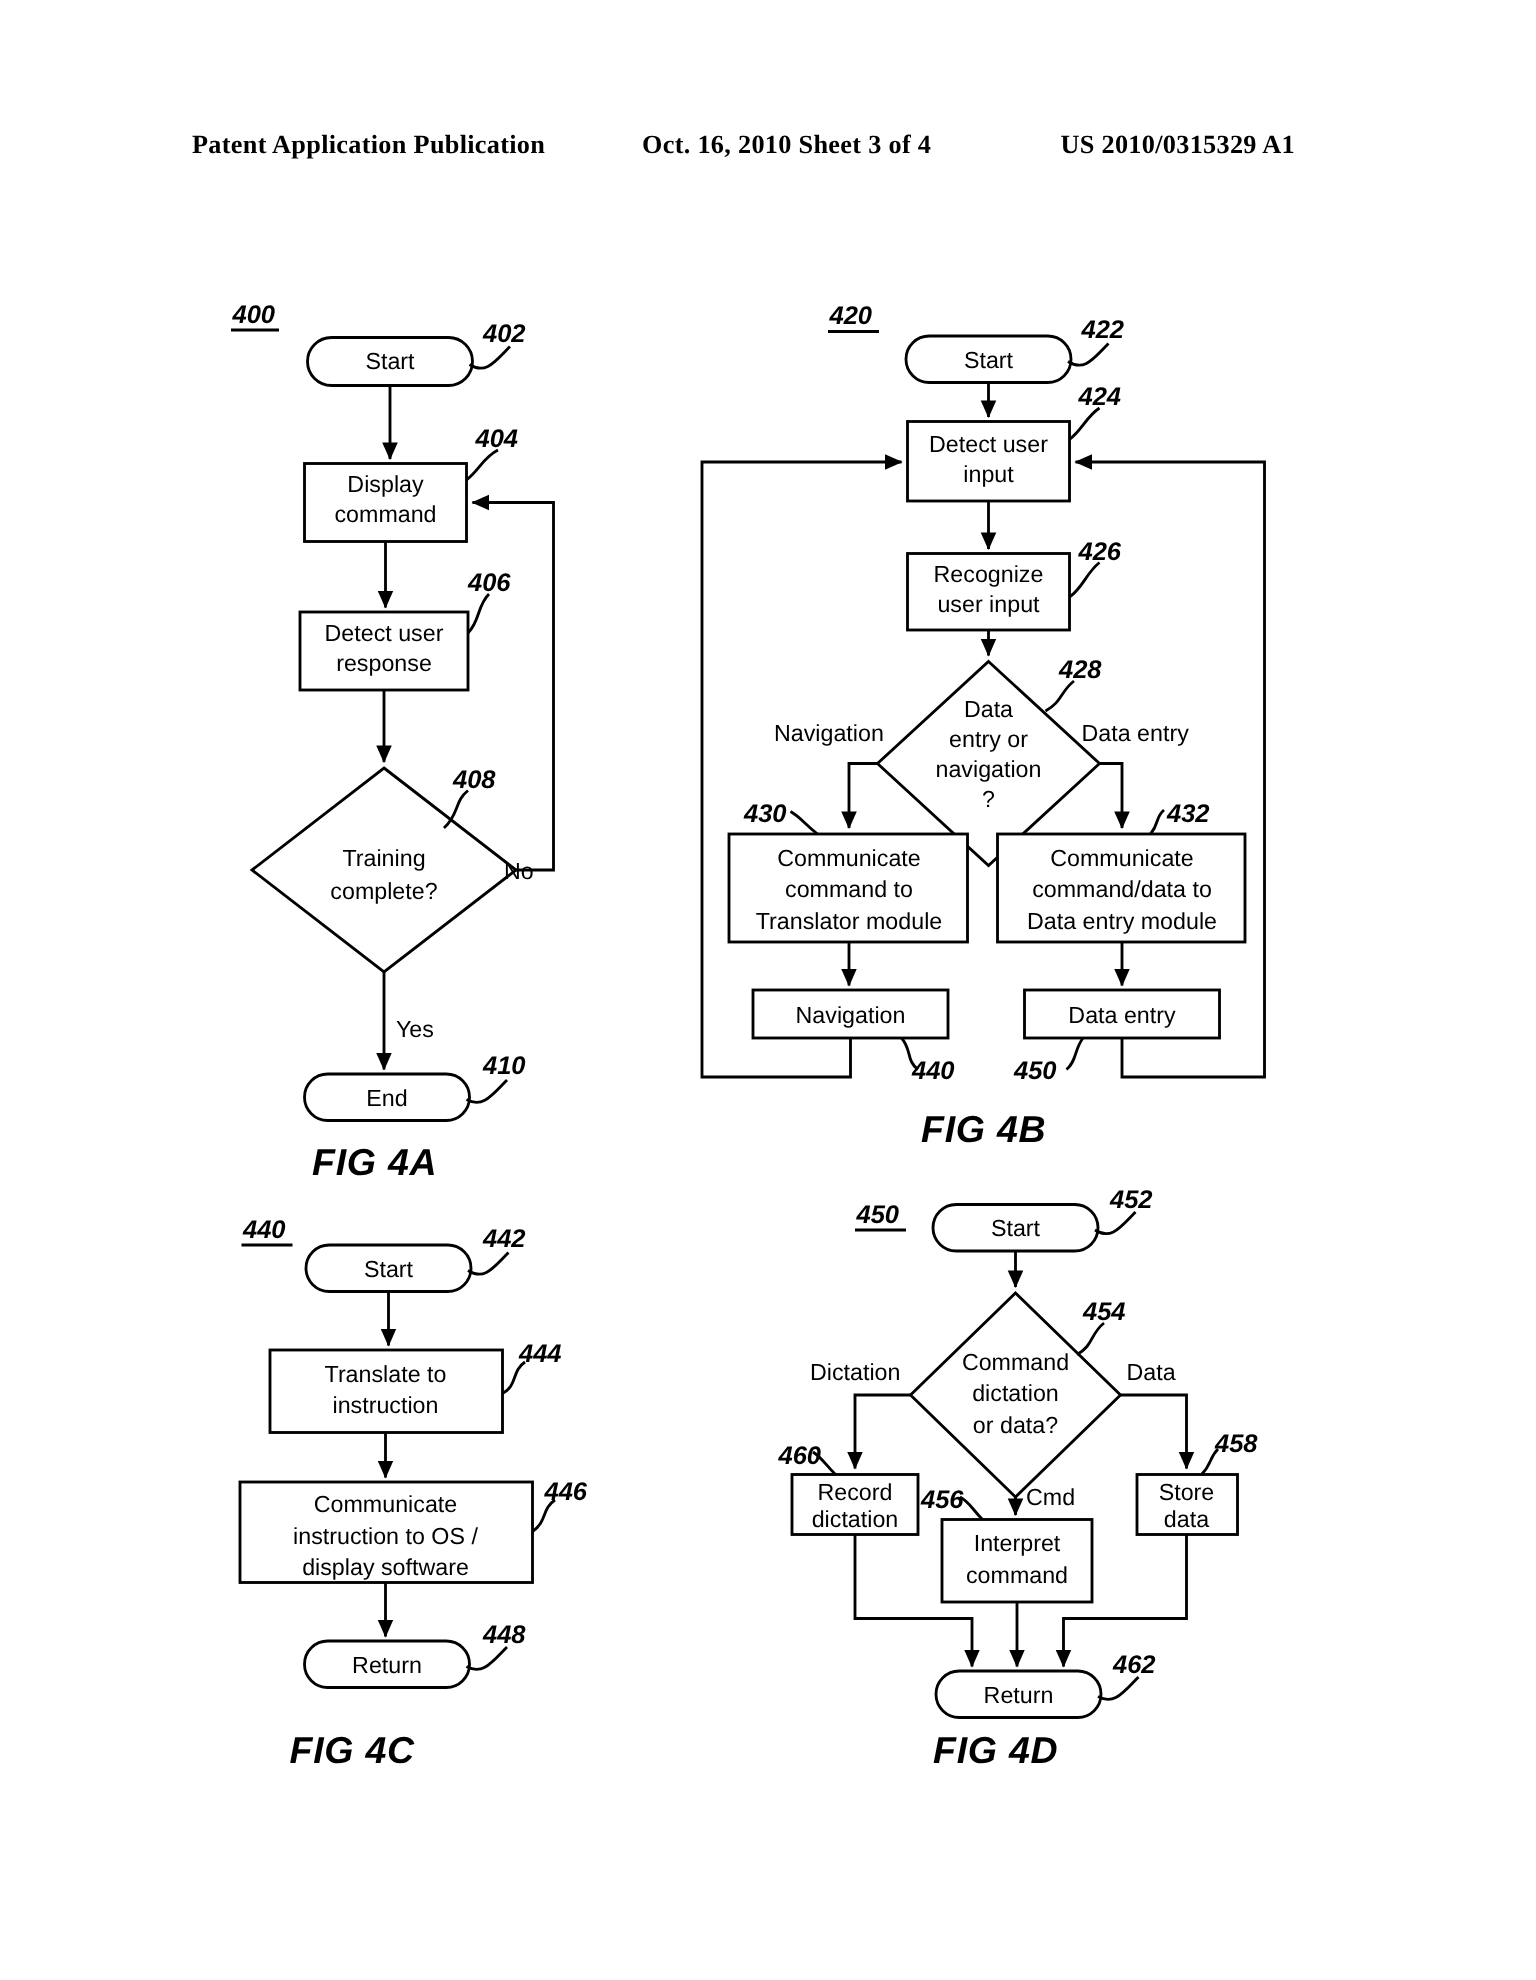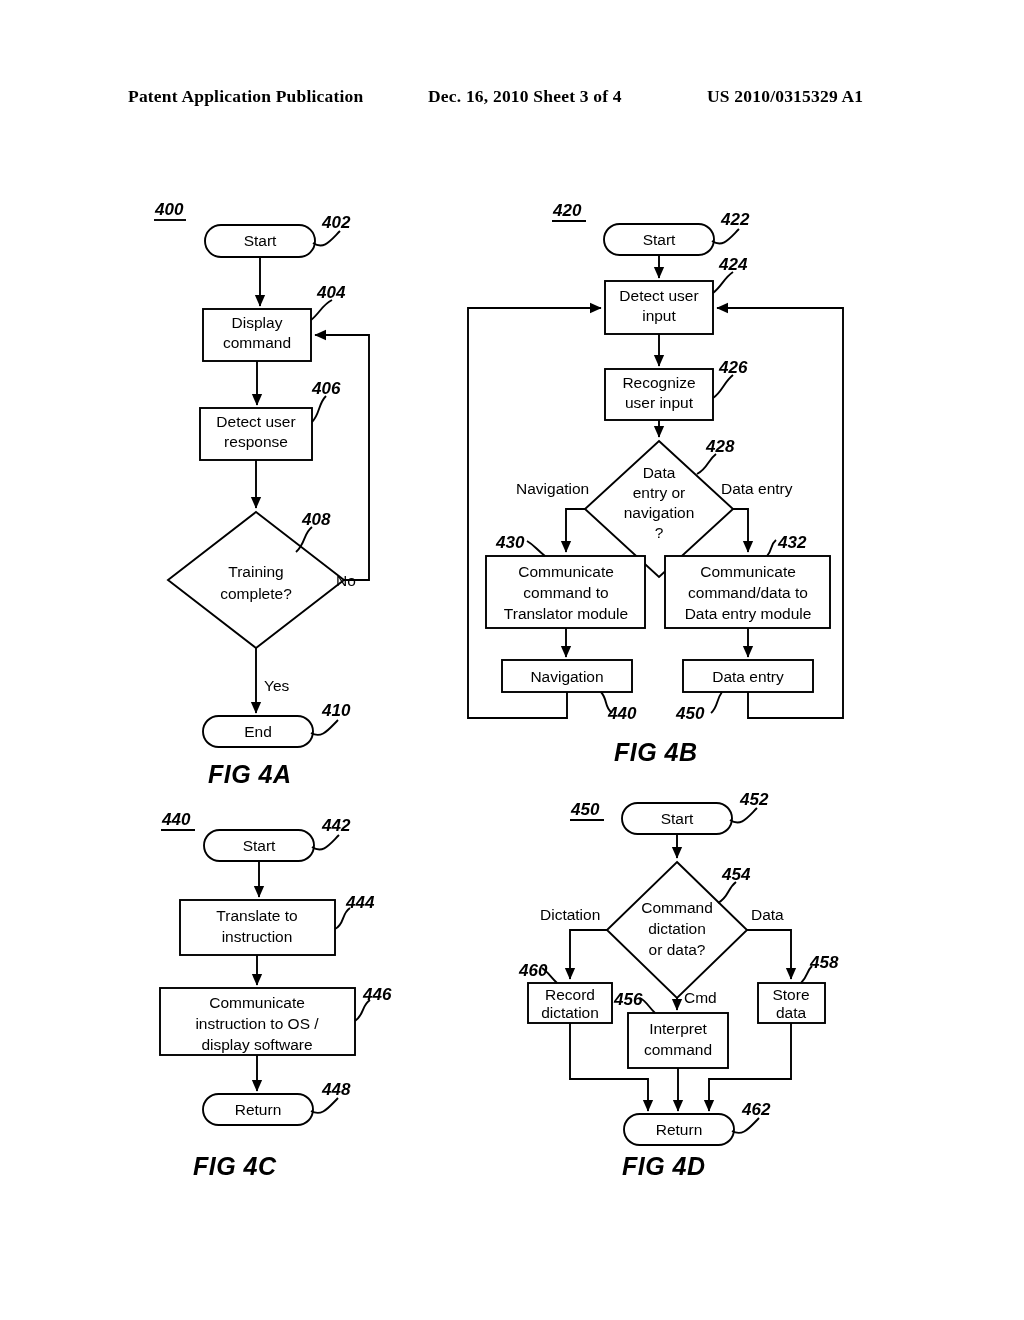--- a/index.html
+++ b/index.html
@@ -80,21 +80,21 @@
     fill: none;
   }
 </style>
 </head>
 <body>
 
 <div id="page">
 
   <div class="pub-header">
     <span class="seg hdr-left">Patent Application Publication</span>
-    <span class="seg hdr-mid">Dec. 16, 2010   Sheet 3 of 4</span>
+    <span class="seg hdr-mid">Oct. 16, 2010   Sheet 3 of 4</span>
     <span class="seg hdr-right">US 2010/0315329 A1</span>
   </div>
 
   <svg class="figs" width="1024" height="1320" viewBox="0 0 1024 1320">
     <defs>
       <marker id="arw" viewBox="0 0 10 10" refX="9.4" refY="5" markerWidth="6.2" markerHeight="6.2" orient="auto-start-reverse">
         <path d="M 0 0.6 L 10 5 L 0 9.4 z" fill="#000000"></path>
       </marker>
     </defs>
 

